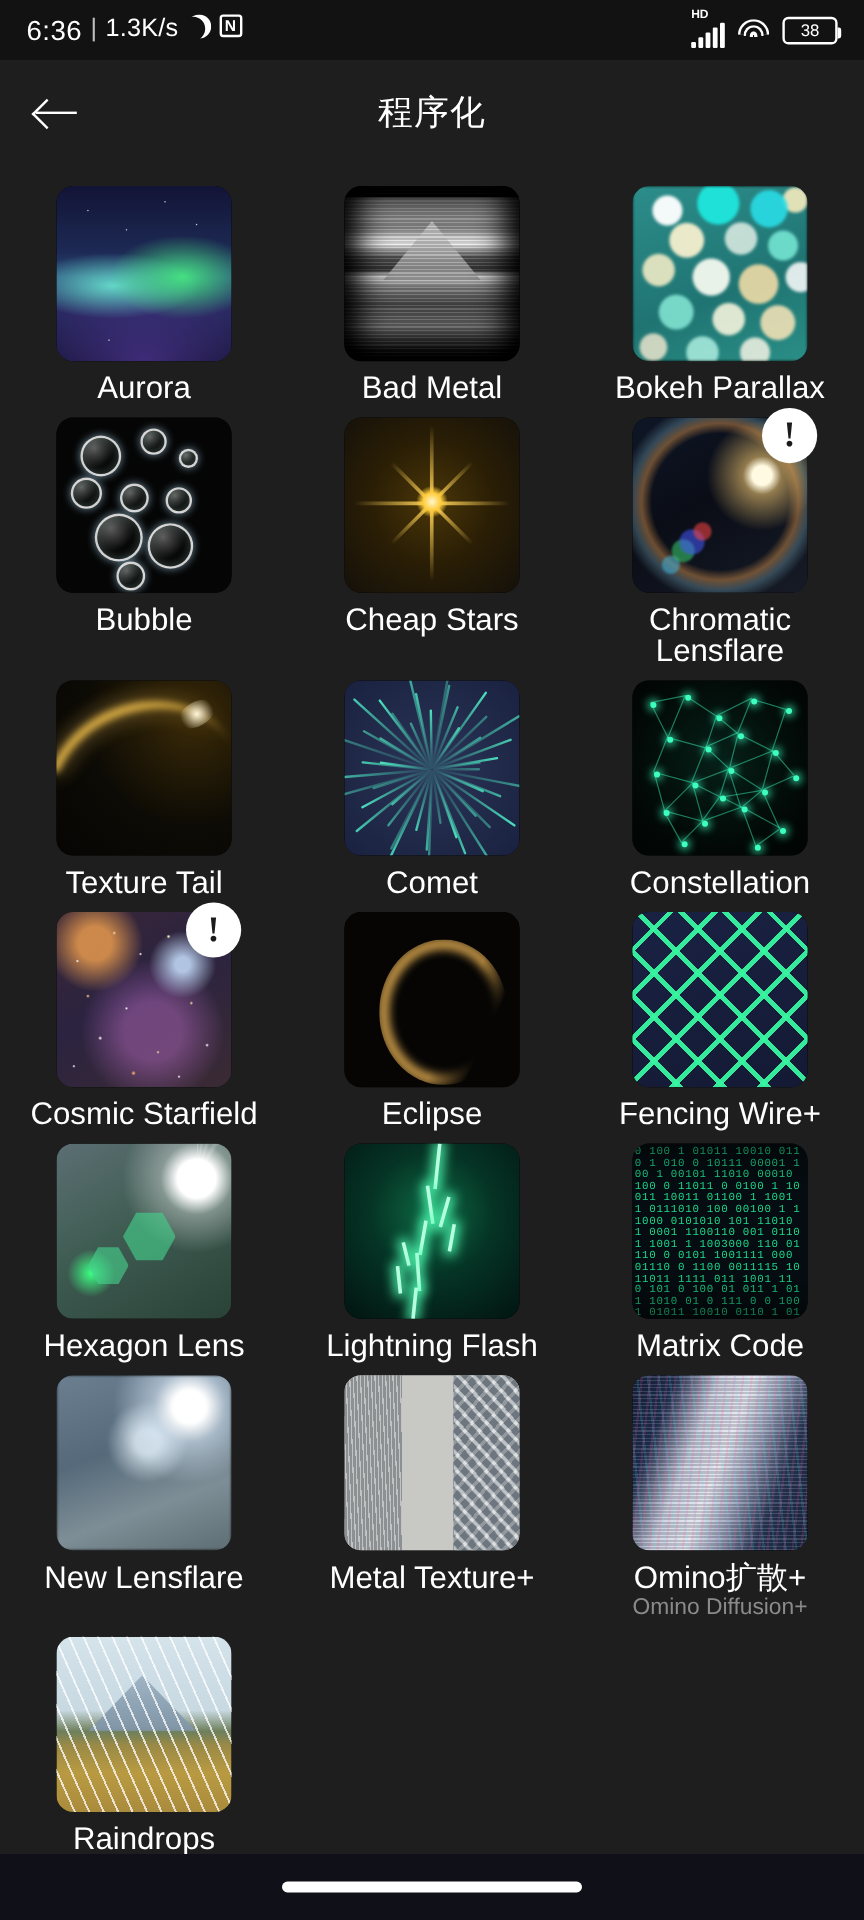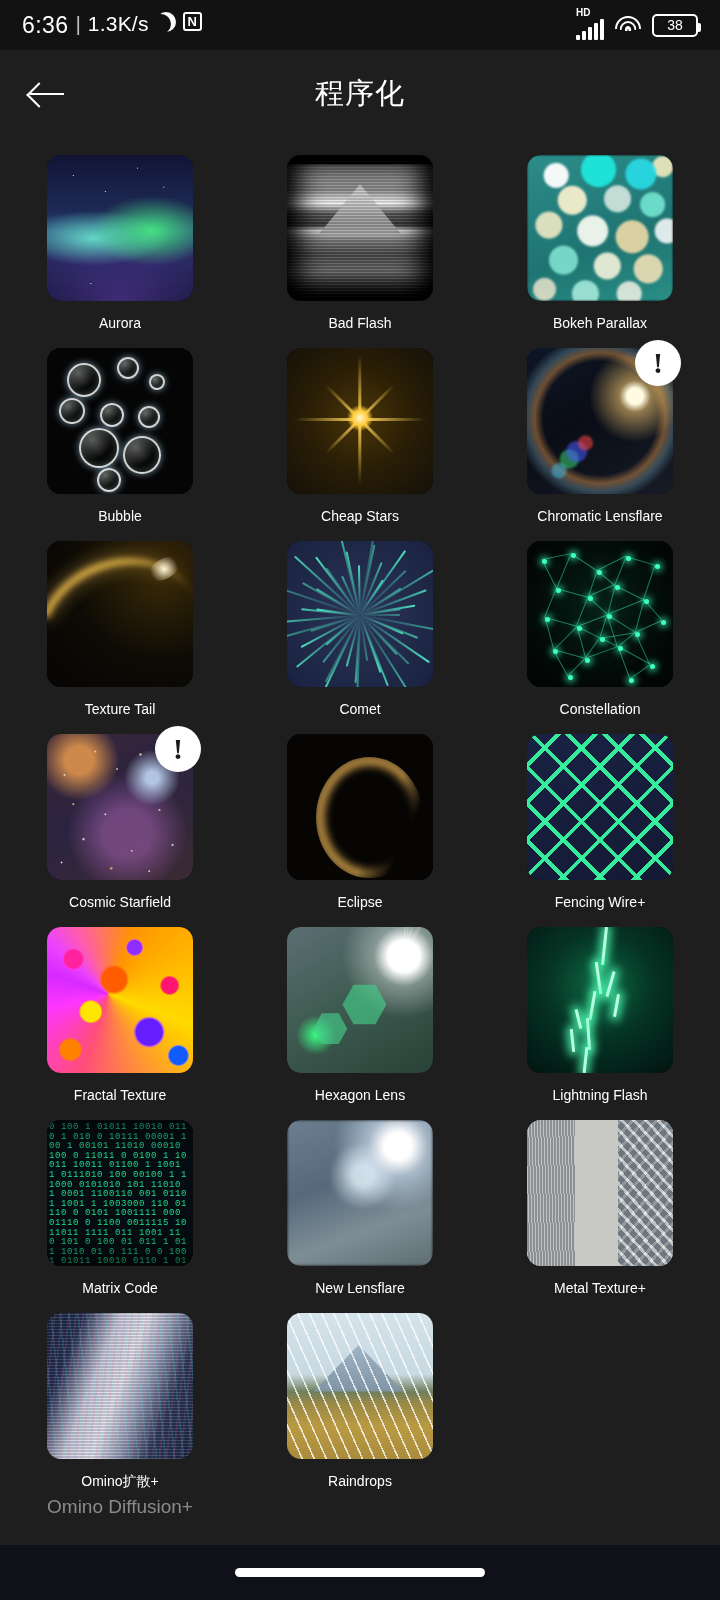--- a/index.html
+++ b/index.html
@@ -118,21 +118,21 @@
     width:46px;height:46px;border-radius:50%;
     background:#ffffff;
     display:flex;align-items:center;justify-content:center;
     font-size:30px;font-weight:bold;color:#1b1b1b;
     line-height:1;
     font-family:"Liberation Serif", serif;
     z-index:3;
   }
   .cap{
     margin-top:9px;
-    color:#ffffff; font-size:14px; line-height:26px;
+    color:#ffffff; font-size:26px; line-height:26px;
     text-align:center; max-width:190px;
   }
   .cap-sub{
     color:#8a8a8a; font-size:19px; line-height:24px; text-align:center;
     margin-top:1px;
   }
 
   
   .art{ position:absolute; inset:0; }
 
@@ -495,21 +495,21 @@
           </div>
         </div>
         <div class="cap">Aurora</div>
       </div>
       <div class="cell">
         <div class="thumb-wrap">
           <div class="thumb">
             <div class="art a-badsignal"></div>
           </div>
         </div>
-        <div class="cap">Bad Flash</div>
+        <div class="cap">Bad Metal</div>
       </div>
       <div class="cell">
         <div class="thumb-wrap">
           <div class="thumb">
             <div class="art a-bokeh"></div>
           </div>
         </div>
         <div class="cap">Bokeh Parallax</div>
       </div>
       <div class="cell">
@@ -711,28 +711,20 @@
         <div class="thumb-wrap">
           <div class="thumb">
             <div class="art a-fence"></div>
           </div>
         </div>
         <div class="cap">Fencing Wire+</div>
       </div>
       <div class="cell">
         <div class="thumb-wrap">
           <div class="thumb">
-            <div class="art a-fractal"></div>
-          </div>
-        </div>
-        <div class="cap">Fractal Texture</div>
-      </div>
-      <div class="cell">
-        <div class="thumb-wrap">
-          <div class="thumb">
             <div class="art a-hexlens">
               <div class="greenglow"></div>
               <div class="hexshape" style="left: 38%; top: 38%; width: 44px; height: 44px;"></div>
               <div class="hexshape" style="left: 18%; top: 58%; width: 34px; height: 34px;"></div>
             </div>
           </div>
         </div>
         <div class="cap">Hexagon Lens</div>
       </div>
       <div class="cell">

